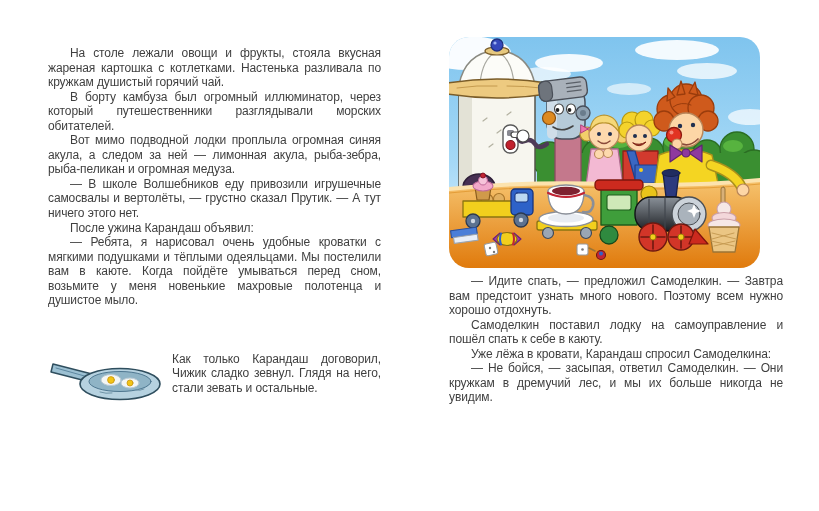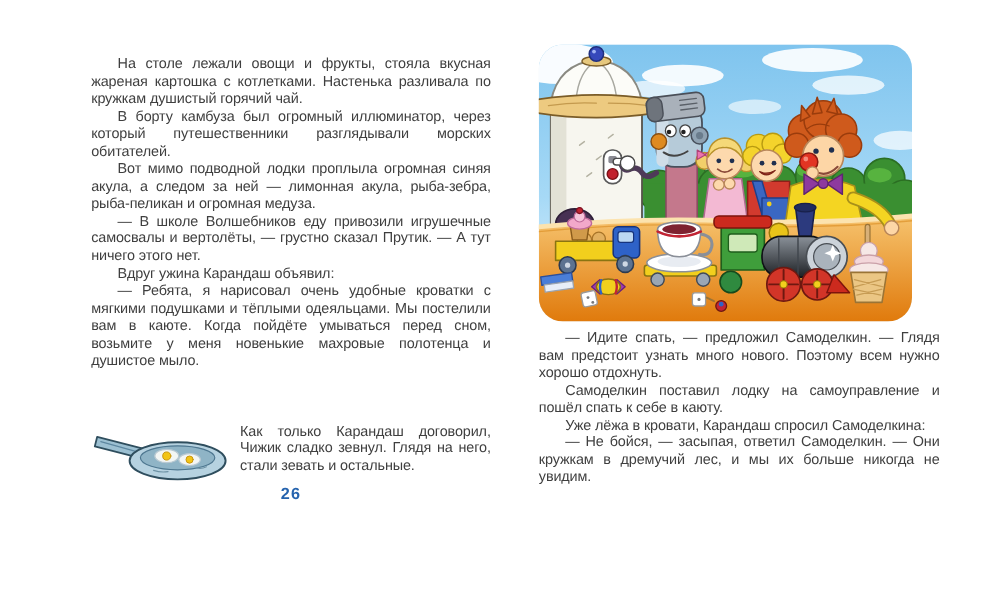--- a/index.html
+++ b/index.html
@@ -2,21 +2,21 @@
 <html lang="ru"><head>
 <meta charset="utf-8">
 <style>
   html,body{margin:0;padding:0;}
   body{
     width:819px;height:511px;position:relative;overflow:hidden;
     background:#ffffff;
     font-family:"Liberation Sans", sans-serif;
   }
   .page{position:absolute;}
-  .page.left{left:76px;top:46px;width:333px;}
+  .page.left{left:48px;top:46px;width:333px;}
   .page.right{left:449px;top:37px;width:334px;}
   .para{
     margin:0;text-indent:22px;text-align:justify;
     font-size:12px;line-height:14.55px;letter-spacing:-0.1px;
     color:#3f3f3f;hyphens:auto;-webkit-hyphens:auto;
   }
   .pan-row{margin-top:2px;}
   .pan-row .para{text-indent:0;margin-top:44px;}
   .pan{float:left;width:116px;height:48px;margin:2px 8px 0 0;}
   .pagenum{
@@ -29,41 +29,40 @@
 </head>
 <body>
 
 <div class="spread">
 
   <section class="page left">
     <p class="para">На столе лежали овощи и фрукты, стояла вкусная жареная картошка с котлетками. Настенька разливала по кружкам душистый горячий чай.</p>
     <p class="para">В борту камбуза был огромный иллюминатор, через который путешественники разглядывали морских обитателей.</p>
     <p class="para">Вот мимо подводной лодки проплыла огромная синяя акула, а следом за ней — лимонная акула, рыба-зебра, рыба-пеликан и огромная медуза.</p>
     <p class="para">— В школе Волшебников еду привозили игрушечные самосвалы и вертолёты, — грустно сказал Прутик. — А тут ничего этого нет.</p>
-    <p class="para">Вдруг ужина Карандаш объявил:</p>
+    <p class="para">После ужина Карандаш объявил:</p>
     <p class="para">— Ребята, я нарисовал очень удобные кроватки с мягкими подушками и тёплыми одеяльцами. Мы постелили вам в каюте. Когда пойдёте умываться перед сном, возьмите у меня новенькие махровые полотенца и душистое мыло.</p>
 
     <div class="pan-row">
       <svg class="pan" viewBox="0 0 116 48" aria-hidden="true">
         <g stroke-linecap="round" stroke-linejoin="round">
           <path d="M5,10 L44,20 L42,28 L3,18 Z" fill="#9cc0d2" stroke="#2f4e5e" stroke-width="1.5"></path>
           <line x1="8" y1="14" x2="40" y2="23" stroke="#5d87a0" stroke-width="1"></line>
           <ellipse cx="72" cy="30" rx="40" ry="15.5" fill="#b6d2e0" stroke="#2f4e5e" stroke-width="1.6"></ellipse>
           <ellipse cx="72" cy="27.5" rx="31" ry="10" fill="#8fb4c6" stroke="#4e7790" stroke-width="1"></ellipse>
           <ellipse cx="63" cy="26" rx="10" ry="5.5" fill="#f3f6f4" stroke="#b9c9d2" stroke-width="1"></ellipse>
           <circle cx="63" cy="26" r="3.4" fill="#f2c416" stroke="#c89410" stroke-width="0.8"></circle>
           <ellipse cx="82" cy="29" rx="9" ry="5" fill="#f3f6f4" stroke="#b9c9d2" stroke-width="1"></ellipse>
           <circle cx="82" cy="29" r="3" fill="#f2c416" stroke="#c89410" stroke-width="0.8"></circle>
           <path d="M52,38 q6,2 12,1 M88,36 q4,1 8,-1" fill="none" stroke="#6e93a6" stroke-width="1"></path>
         </g>
       </svg>
       <p class="para">Как только Карандаш договорил, Чижик сладко зевнул. Глядя на него, стали зевать и остальные.</p>
     </div>
 
-    <div class="pagenum">26</div>
   </section>
 
   <section class="page right">
 
     <div class="art">
       <svg viewBox="0 0 311 231" width="311" height="231" aria-hidden="true">
         <defs>
           <linearGradient id="sky" x1="0" y1="0" x2="0" y2="1">
             <stop offset="0" stop-color="#7fc4ee"></stop>
               <stop offset="0.55" stop-color="#a6d9f6"></stop>
@@ -310,19 +309,19 @@
 
           <g>
             <circle cx="152" cy="218" r="4.5" fill="#c22434" stroke="#6e1810" stroke-width="1.1"></circle>
             <circle cx="152" cy="216.5" r="2" fill="#2e62c8" stroke="none"></circle>
             <line x1="146" y1="214" x2="140" y2="211" stroke="#9a7436" stroke-width="1.6"></line>
           </g>
         </g>
       </svg>
     </div>
 
-    <p class="para">— Идите спать, — предложил Самоделкин. — Глядя вам предстоит узнать много нового. Поэтому всем нужно хорошо отдохнуть.</p>
+    <p class="para">— Идите спать, — предложил Самоделкин. — Завтра вам предстоит узнать много нового. Поэтому всем нужно хорошо отдохнуть.</p>
     <p class="para">Самоделкин поставил лодку на самоуправление и пошёл спать к себе в каюту.</p>
     <p class="para">Уже лёжа в кровати, Карандаш спросил Самоделкина:</p>
     <p class="para">— Не бойся, — засыпая, ответил Самоделкин. — Они кружкам в дремучий лес, и мы их больше никогда не увидим.</p>
   </section>
 
 </div>
 
 </body></html>

